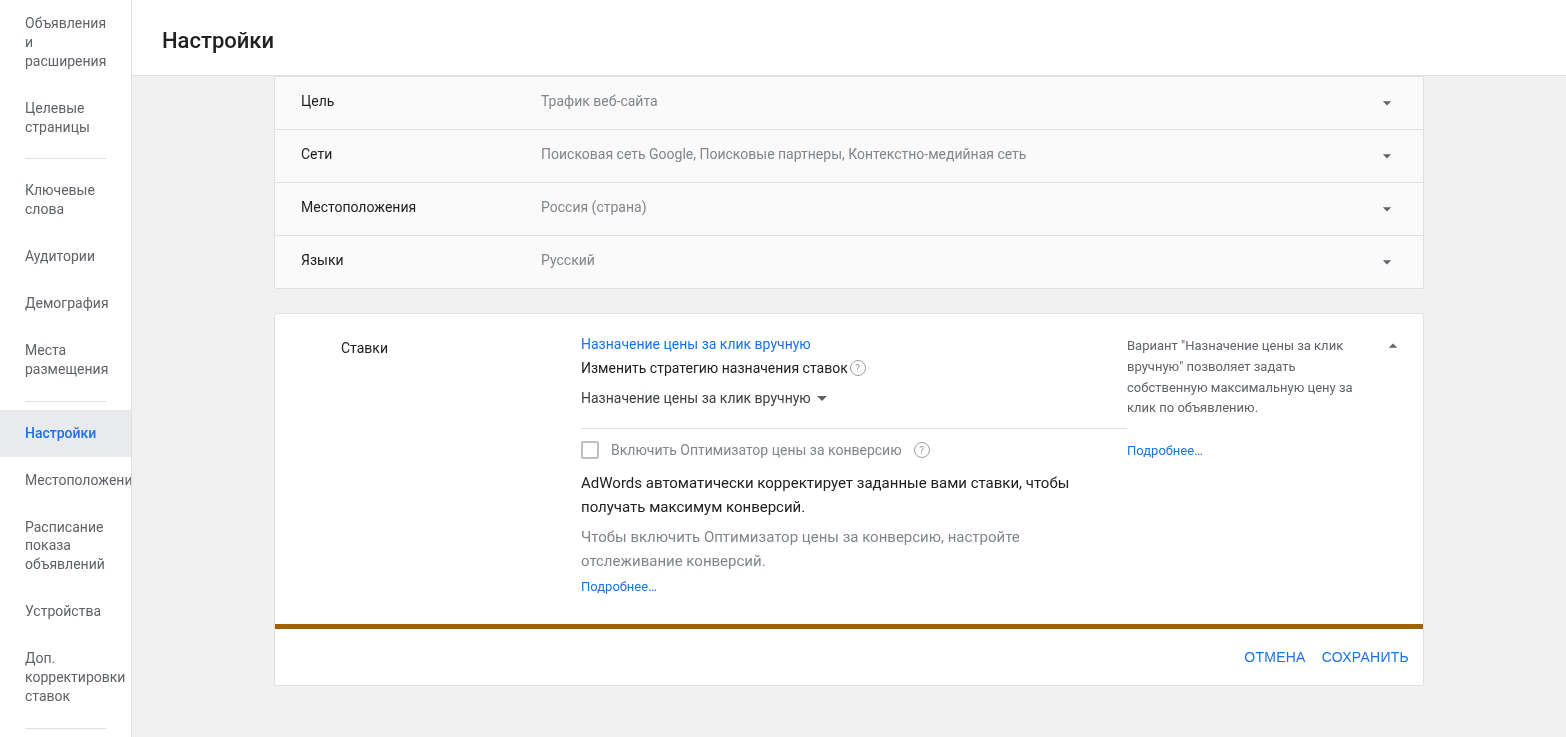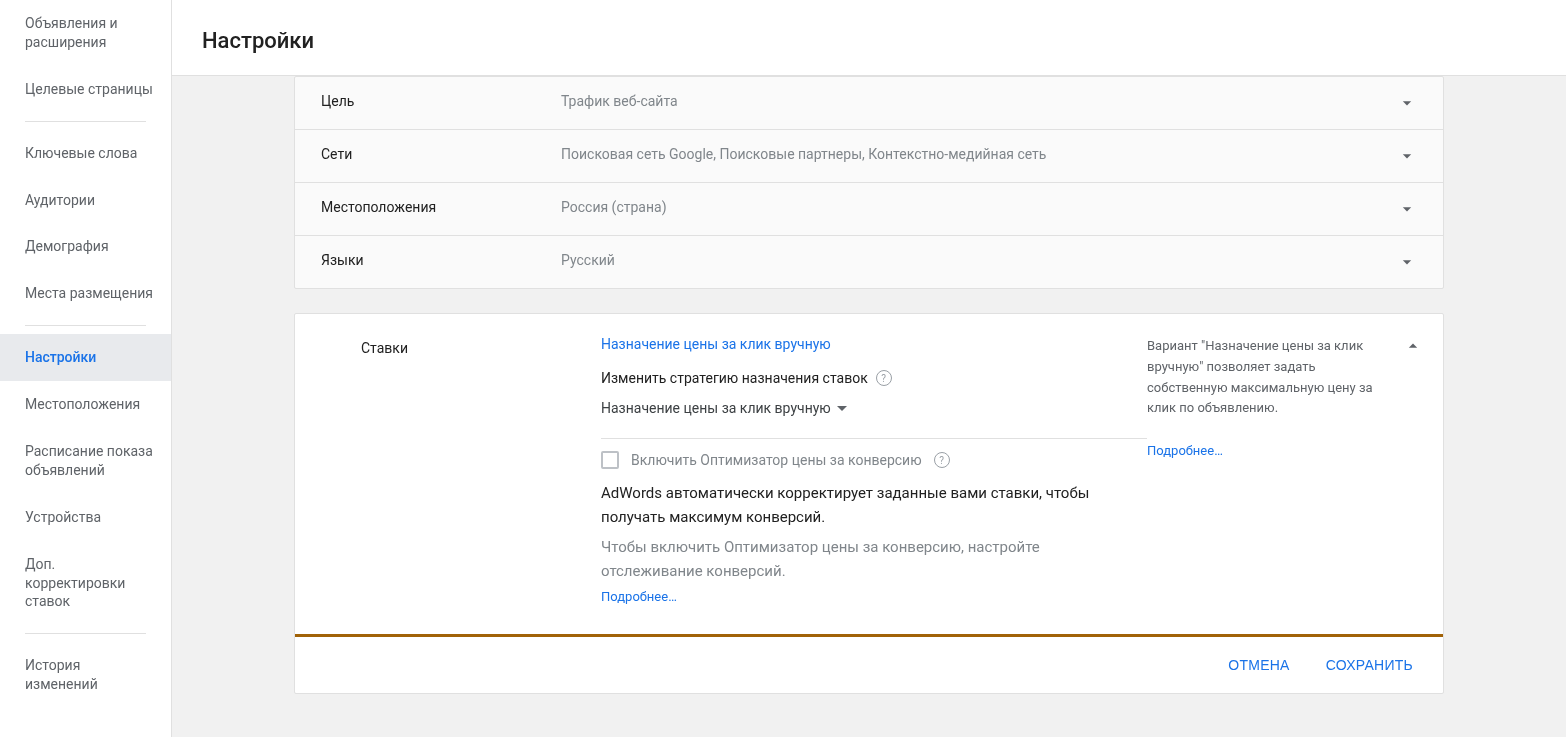--- a/index.html
+++ b/index.html
@@ -10,21 +10,21 @@
     font-size: 14px;
     width: 1566px;
     height: 737px;
     overflow: hidden;
   }
   .app {
     display: flex;
     height: 100%;
   }
   .sidebar {
-    width: 172px;
+    width: 132px;
     background: #fff;
     border-right: 1px solid #e0e0e0;
     flex-shrink: 0;
     overflow-y: auto;
   }
   .sidebar-item {
     padding: 14px 18px 14px 25px;
     font-size: 14px;
     color: #5f6368;
     cursor: pointer;
@@ -135,24 +135,24 @@
     cursor: pointer;
   }
   .link {
     color: #1a73e8;
     cursor: pointer;
     font-size: 14px;
   }
   .section-title {
     font-size: 14px;
     color: #212121;
-    margin-top: 18px;
+    margin-top: 8px;
     display: flex;
     align-items: flex-start;
-    gap: 8px;
+    gap: 2px;
   }
   .help-icon {
     display: inline-flex;
     width: 16px;
     height: 16px;
     border: 1px solid #9aa0a6;
     border-radius: 50%;
     align-items: center;
     justify-content: center;
     font-size: 10px;
@@ -204,23 +204,23 @@
     max-width: 540px;
   }
   .divider-h {
     height: 1px;
     background: #e0e0e0;
     margin-top: 22px;
   }
   .card-footer {
     display: flex;
     justify-content: flex-end;
-    gap: 36px;
-    padding: 20px 30px;
-    border-top: 3px solid #a16207;
+    gap: 16px;
+    padding: 20px 14px;
+    border-top: 5px solid #a16207;
   }
   .btn-text {
     background: none;
     border: none;
     font-size: 14px;
     font-weight: 500;
     color: #1a73e8;
     cursor: pointer;
     letter-spacing: 0.25px;
   }

